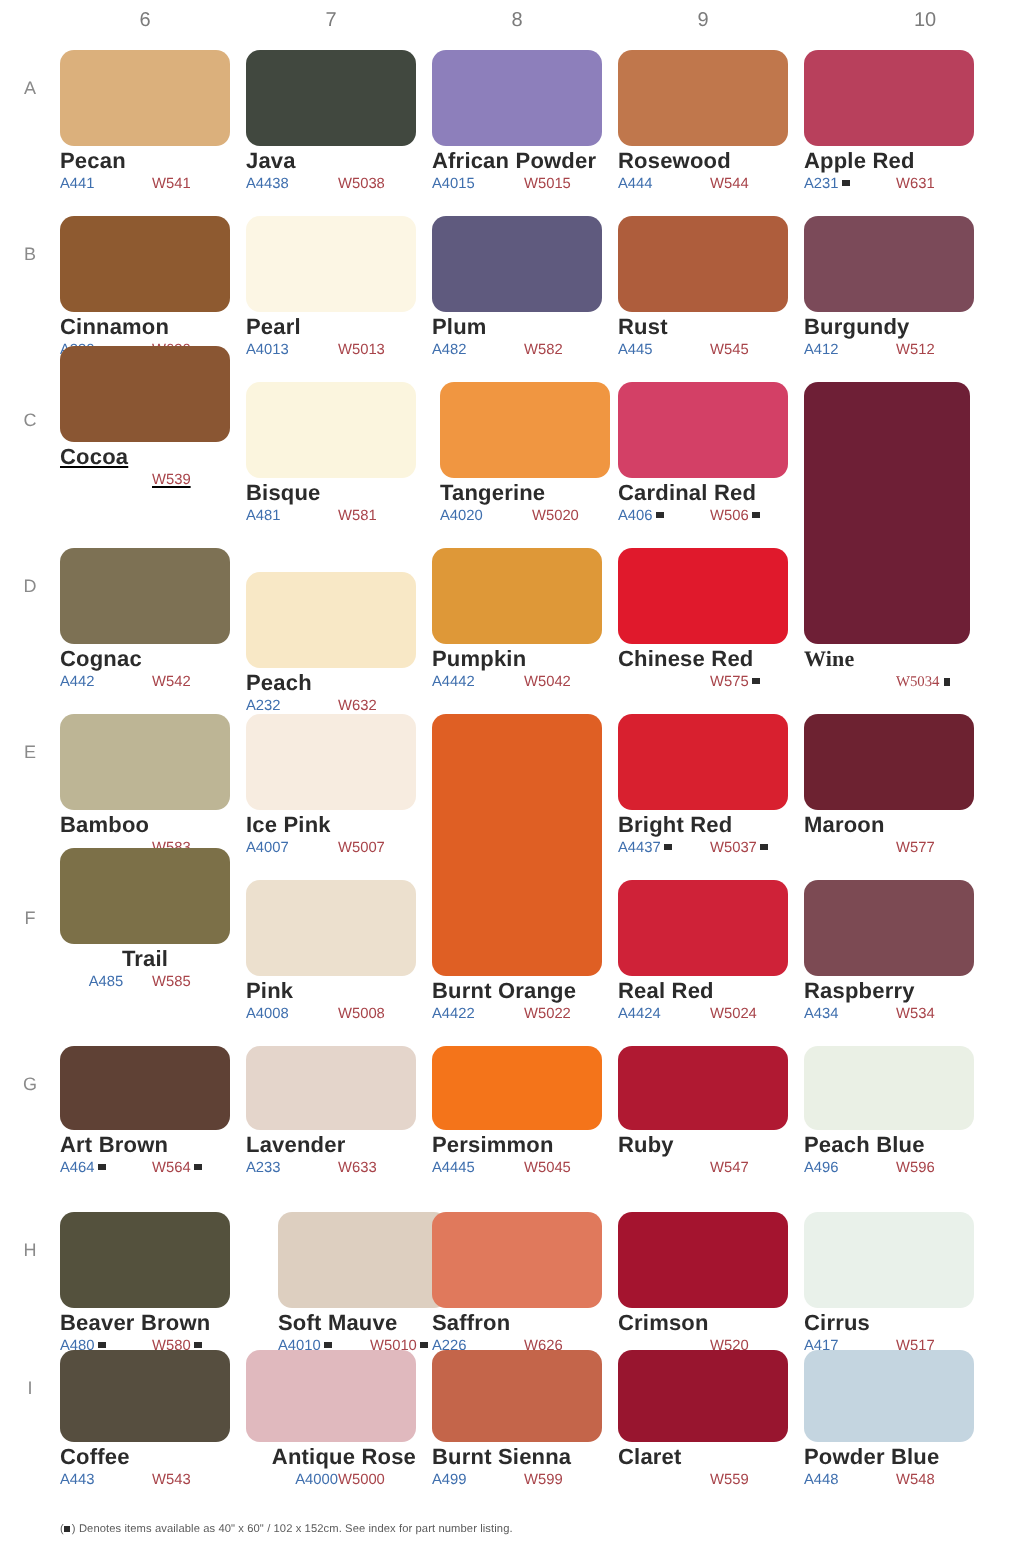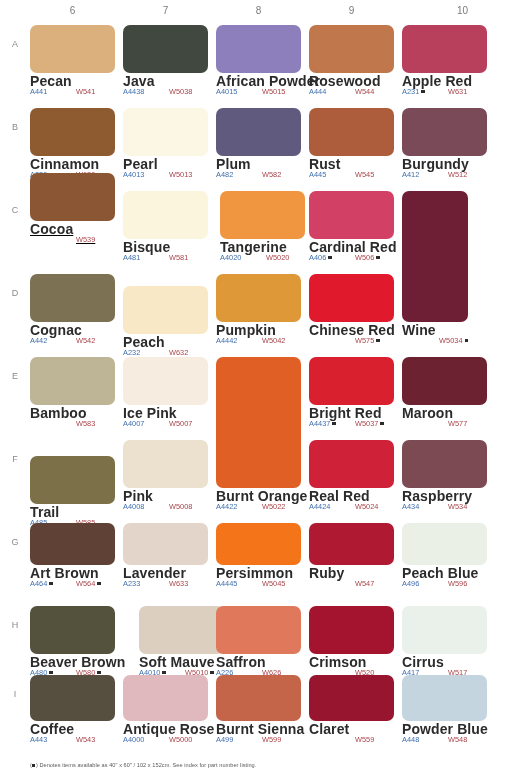--- a/index.html
+++ b/index.html
@@ -31,21 +31,21 @@
     width: 14px;
     font-family: "Liberation Sans", sans-serif;
   }
   .cell { position: absolute; }
   .swatch {
     width: 100%;
     border-radius: 7px;
     display: block;
   }
   .cname {
-    font-size: 14px;
+    font-size: 11px;
     font-weight: bold;
     color: #2b2b2b;
     margin-top: 2.5px;
     letter-spacing: 0.1px;
     line-height: 10px;
     white-space: nowrap;
   }
   .codes {
     margin-top: 1px;
     font-size: 7.4px;
@@ -223,21 +223,21 @@
         </div>
       </div>
       <div class="cell" style="left: 309px; top: 191px; width: 85px;">
         <div class="swatch tex" style="background: rgb(211, 64, 102); height: 48px;"></div>
         <div class="cname">Cardinal Red</div>
         <div class="codes">
           <span class="code-a"><span>A406</span><span class="dot"></span></span>
           <span class="code-w"><span>W506</span><span class="dot"></span></span>
         </div>
       </div>
-      <div class="cell" style="left: 402px; top: 191px; width: 66px;">
+      <div class="cell" style="left: 402px; top: 191px; width: 83px; font-family: Liberation Serif, serif;">
         <div class="swatch tex" style="background: rgb(110, 31, 54); height: 131px;"></div>
         <div class="cname">Wine</div>
         <div class="codes">
           <span class="blank-a"></span>
           <span class="code-w"><span>W5034</span><span class="dot"></span></span>
         </div>
       </div>
       <div class="cell" style="left: 30px; top: 274px; width: 85px;">
         <div class="swatch tex" style="background: rgb(125, 113, 84); height: 48px;"></div>
         <div class="cname">Cognac</div>
@@ -303,21 +303,21 @@
         </div>
       </div>
       <div class="cell" style="left: 402px; top: 357px; width: 85px;">
         <div class="swatch tex" style="background: rgb(109, 34, 49); height: 48px;"></div>
         <div class="cname">Maroon</div>
         <div class="codes">
           <span class="blank-a"></span>
           <span class="code-w"><span>W577</span></span>
         </div>
       </div>
-      <div class="cell" style="left: 30px; top: 456px; width: 85px;">
+      <div class="cell" style="left: 30px; top: 424px; width: 85px; text-align: center;">
         <div class="swatch tex" style="background: rgb(124, 112, 72); height: 48px;"></div>
         <div class="cname">Trail</div>
         <div class="codes">
           <span class="code-a"><span>A485</span></span>
           <span class="code-w"><span>W585</span></span>
         </div>
       </div>
       <div class="cell" style="left: 123px; top: 440px; width: 85px;">
         <div class="swatch tex" style="background: rgb(236, 224, 206); height: 48px;"></div>
         <div class="cname">Pink</div>
@@ -423,21 +423,21 @@
         </div>
       </div>
       <div class="cell" style="left: 30px; top: 675px; width: 85px;">
         <div class="swatch tex" style="background: rgb(86, 78, 63); height: 46px;"></div>
         <div class="cname">Coffee</div>
         <div class="codes">
           <span class="code-a"><span>A443</span></span>
           <span class="code-w"><span>W543</span></span>
         </div>
       </div>
-      <div class="cell" style="left: 123px; top: 675px; width: 85px;">
+      <div class="cell" style="left: 123px; top: 675px; width: 85px; text-align: right;">
         <div class="swatch tex" style="background: rgb(224, 185, 190); height: 46px;"></div>
         <div class="cname">Antique Rose</div>
         <div class="codes">
           <span class="code-a"><span>A4000</span></span>
           <span class="code-w"><span>W5000</span></span>
         </div>
       </div>
       <div class="cell" style="left: 216px; top: 675px; width: 85px;">
         <div class="swatch tex" style="background: rgb(196, 101, 74); height: 46px;"></div>
         <div class="cname">Burnt Sienna</div>

